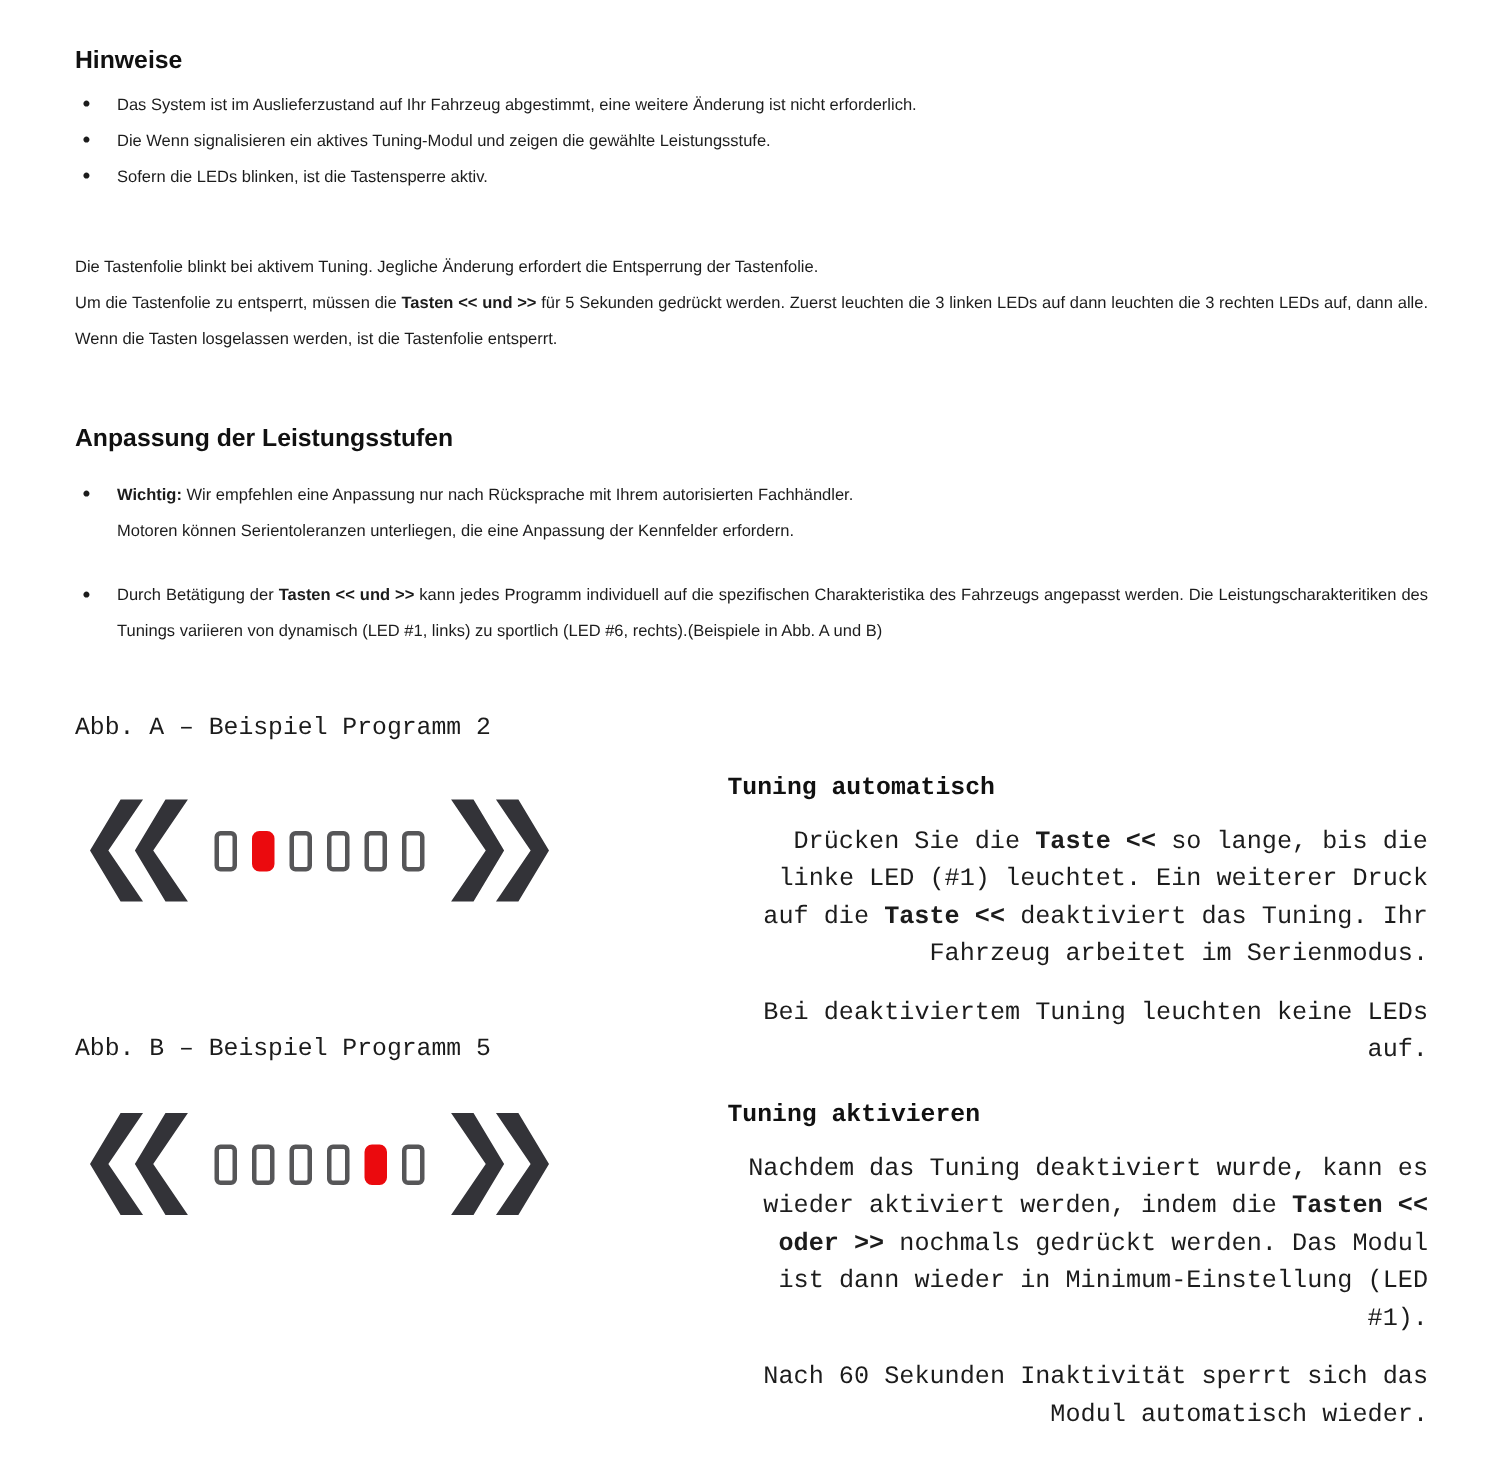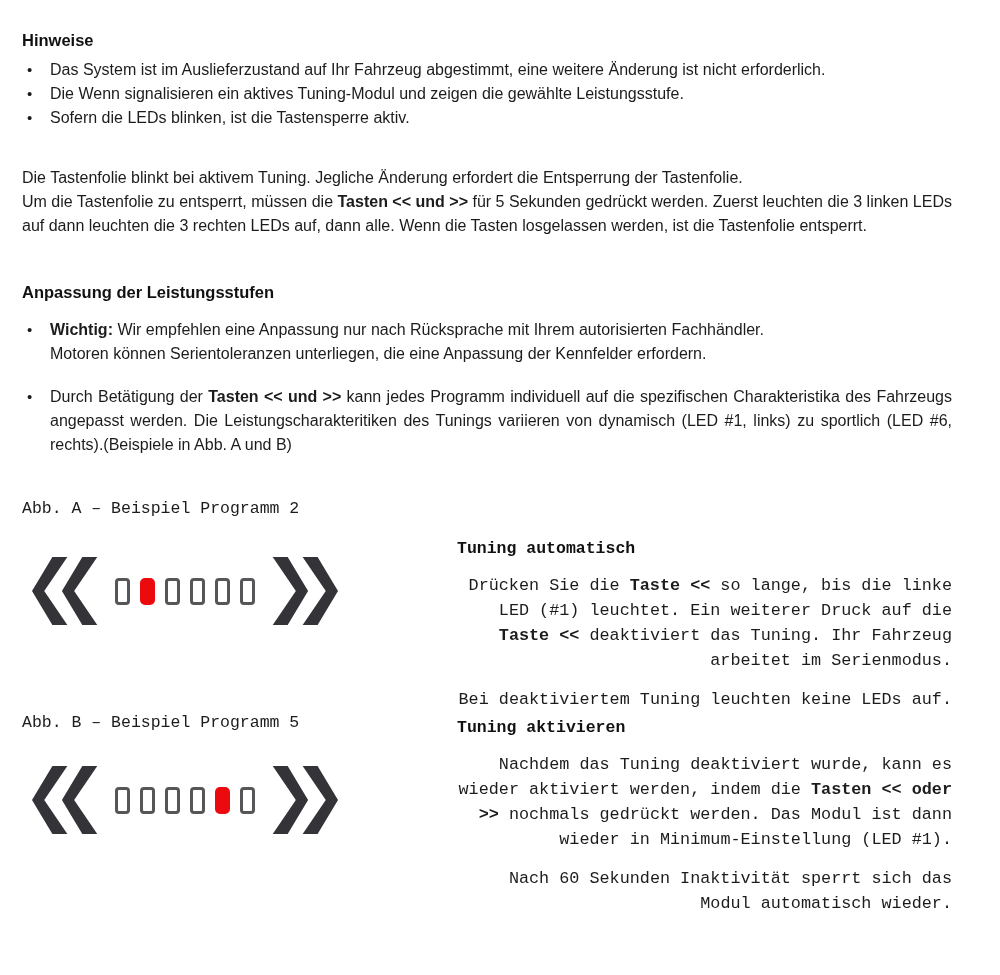--- a/index.html
+++ b/index.html
@@ -15,30 +15,30 @@
     width: 1000px;
     height: 975px;
     font-family: "Liberation Sans", sans-serif;
     color: var(--text);
     background: var(--page-bg);
     overflow: hidden;
   }
   .page {
     width: 1000px;
     height: 730px;
-    padding: 30px 48px 0 22px;
+    padding: 30px 48px 0 50px;
   }
   .section-heading {
     font-size: 16.5px;
     font-weight: bold;
     line-height: 20px;
     color: #111111;
   }
   .body-text {
-    font-size: 16px;
+    font-size: 11px;
     line-height: 24px;
   }
   .justify { text-align: justify; }
   .b, .seg-b { font-weight: bold; }
   span.b { font-weight: bold; }
 
   
   .bullet-list { margin-top: 8px; }
   .bullet-item { display: flex; }
   .bullet-marker {
@@ -96,21 +96,21 @@
     border-color: var(--led-on);
     border-radius: 5px;
   }
 
   
   .rc-heading {
     font-size: 16.5px;
     font-weight: bold;
     line-height: 20px;
     color: #111111;
-    margin-top: 6px;
+    margin-top: 20px;
   }
   .rc-heading.first { margin-top: 20px; }
   .rc-para {
     font-size: 16.8px;
     line-height: 25px;
     margin-top: 14px;
     text-align: right;
   }
 </style>
 </head>

